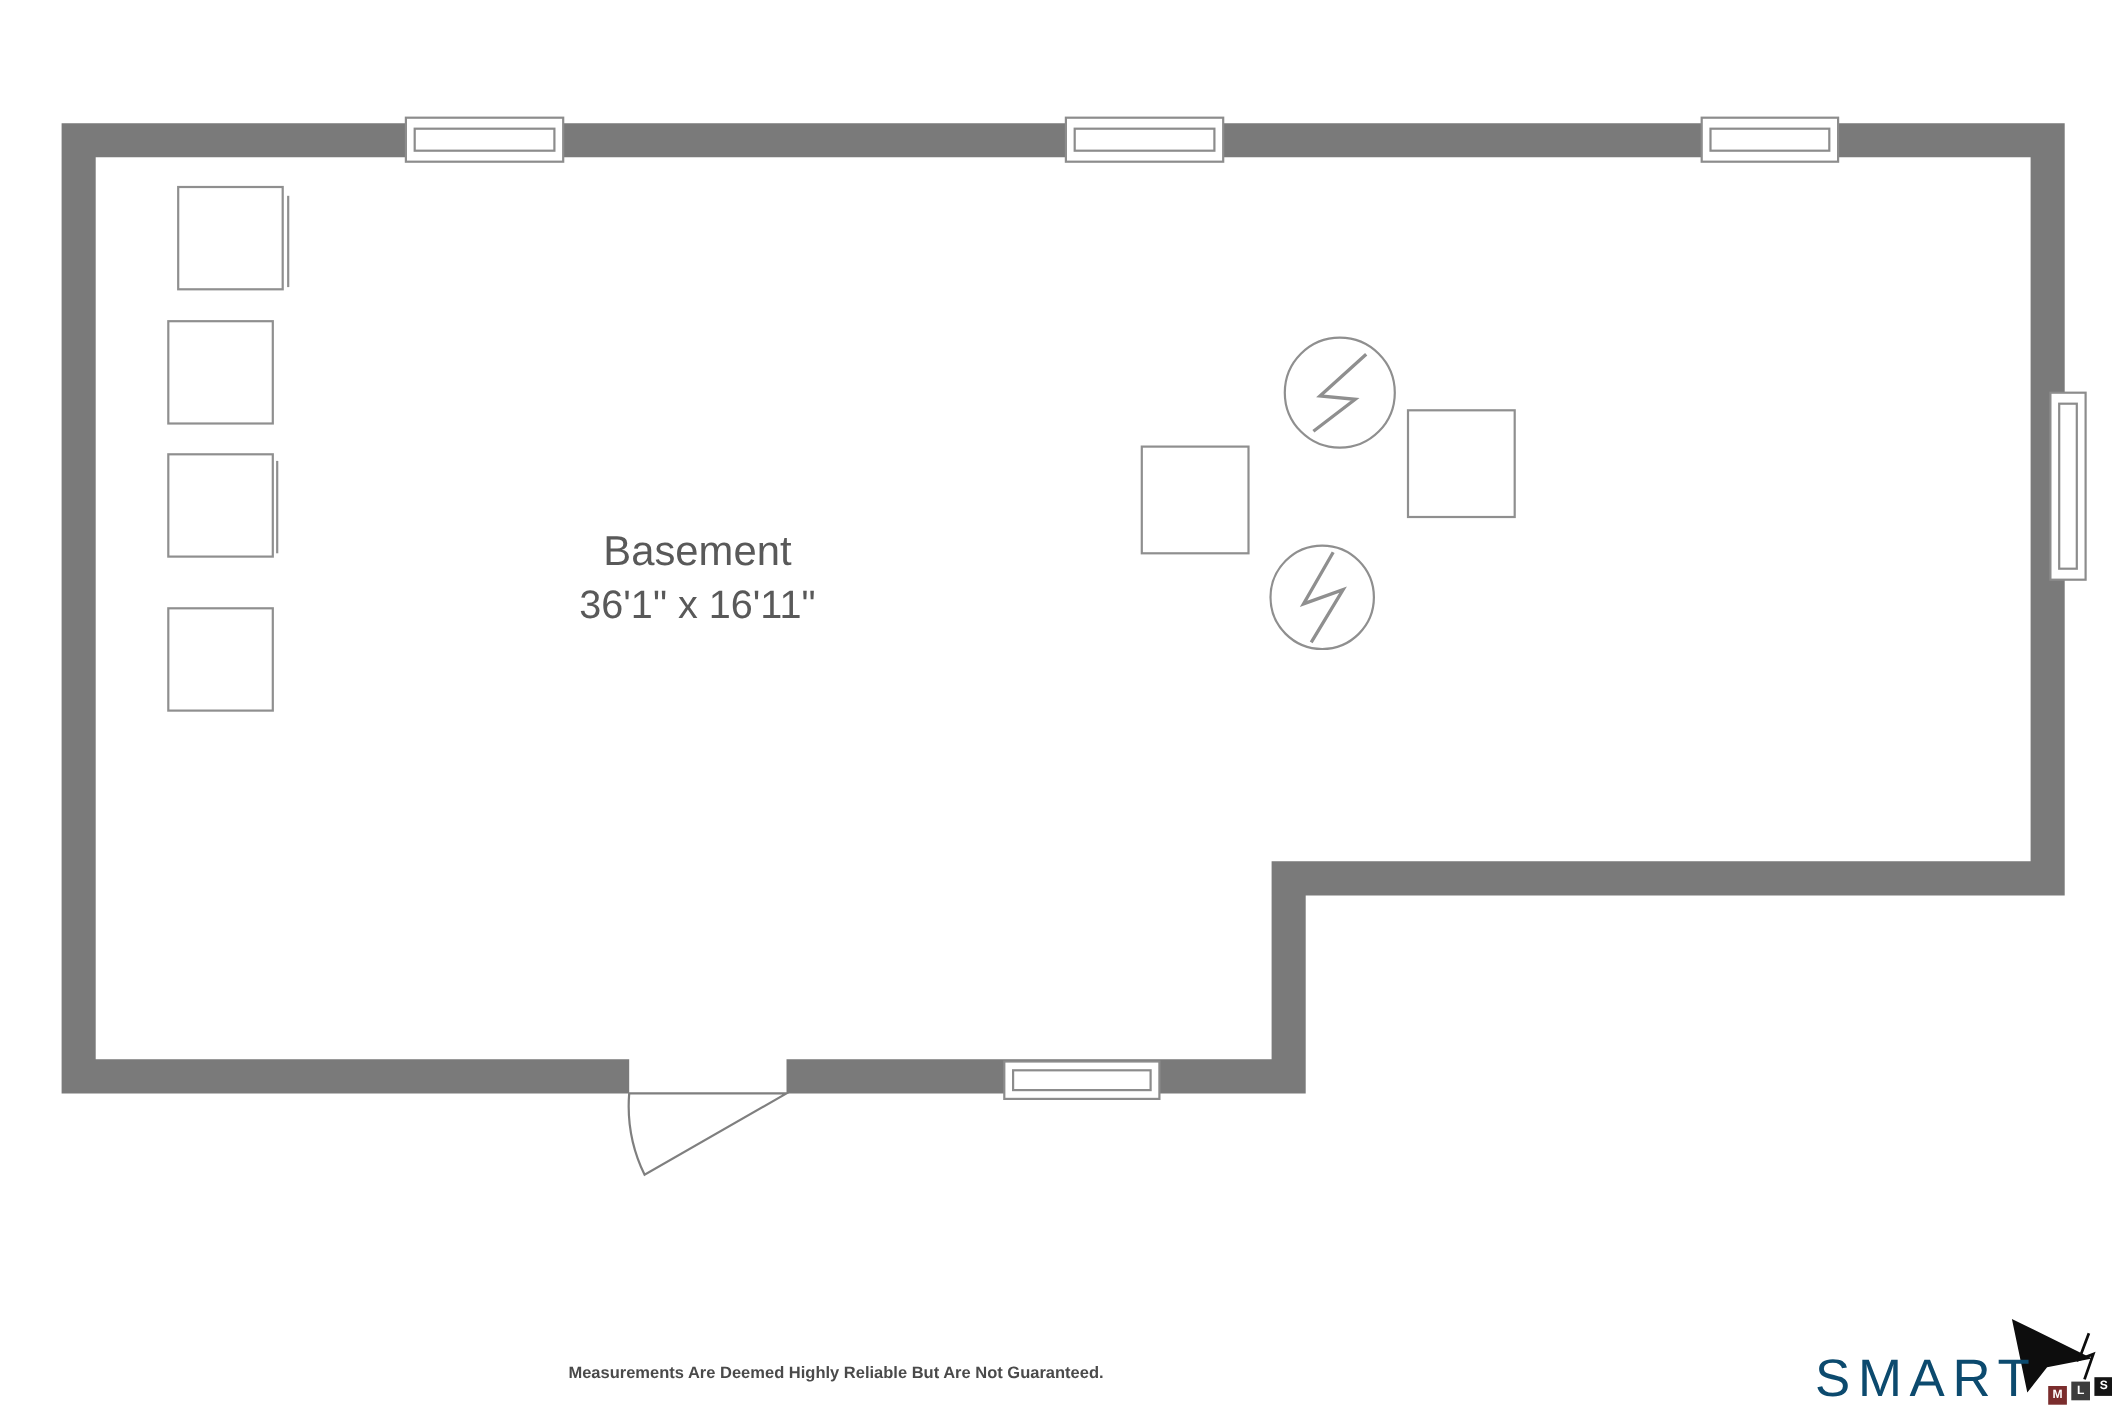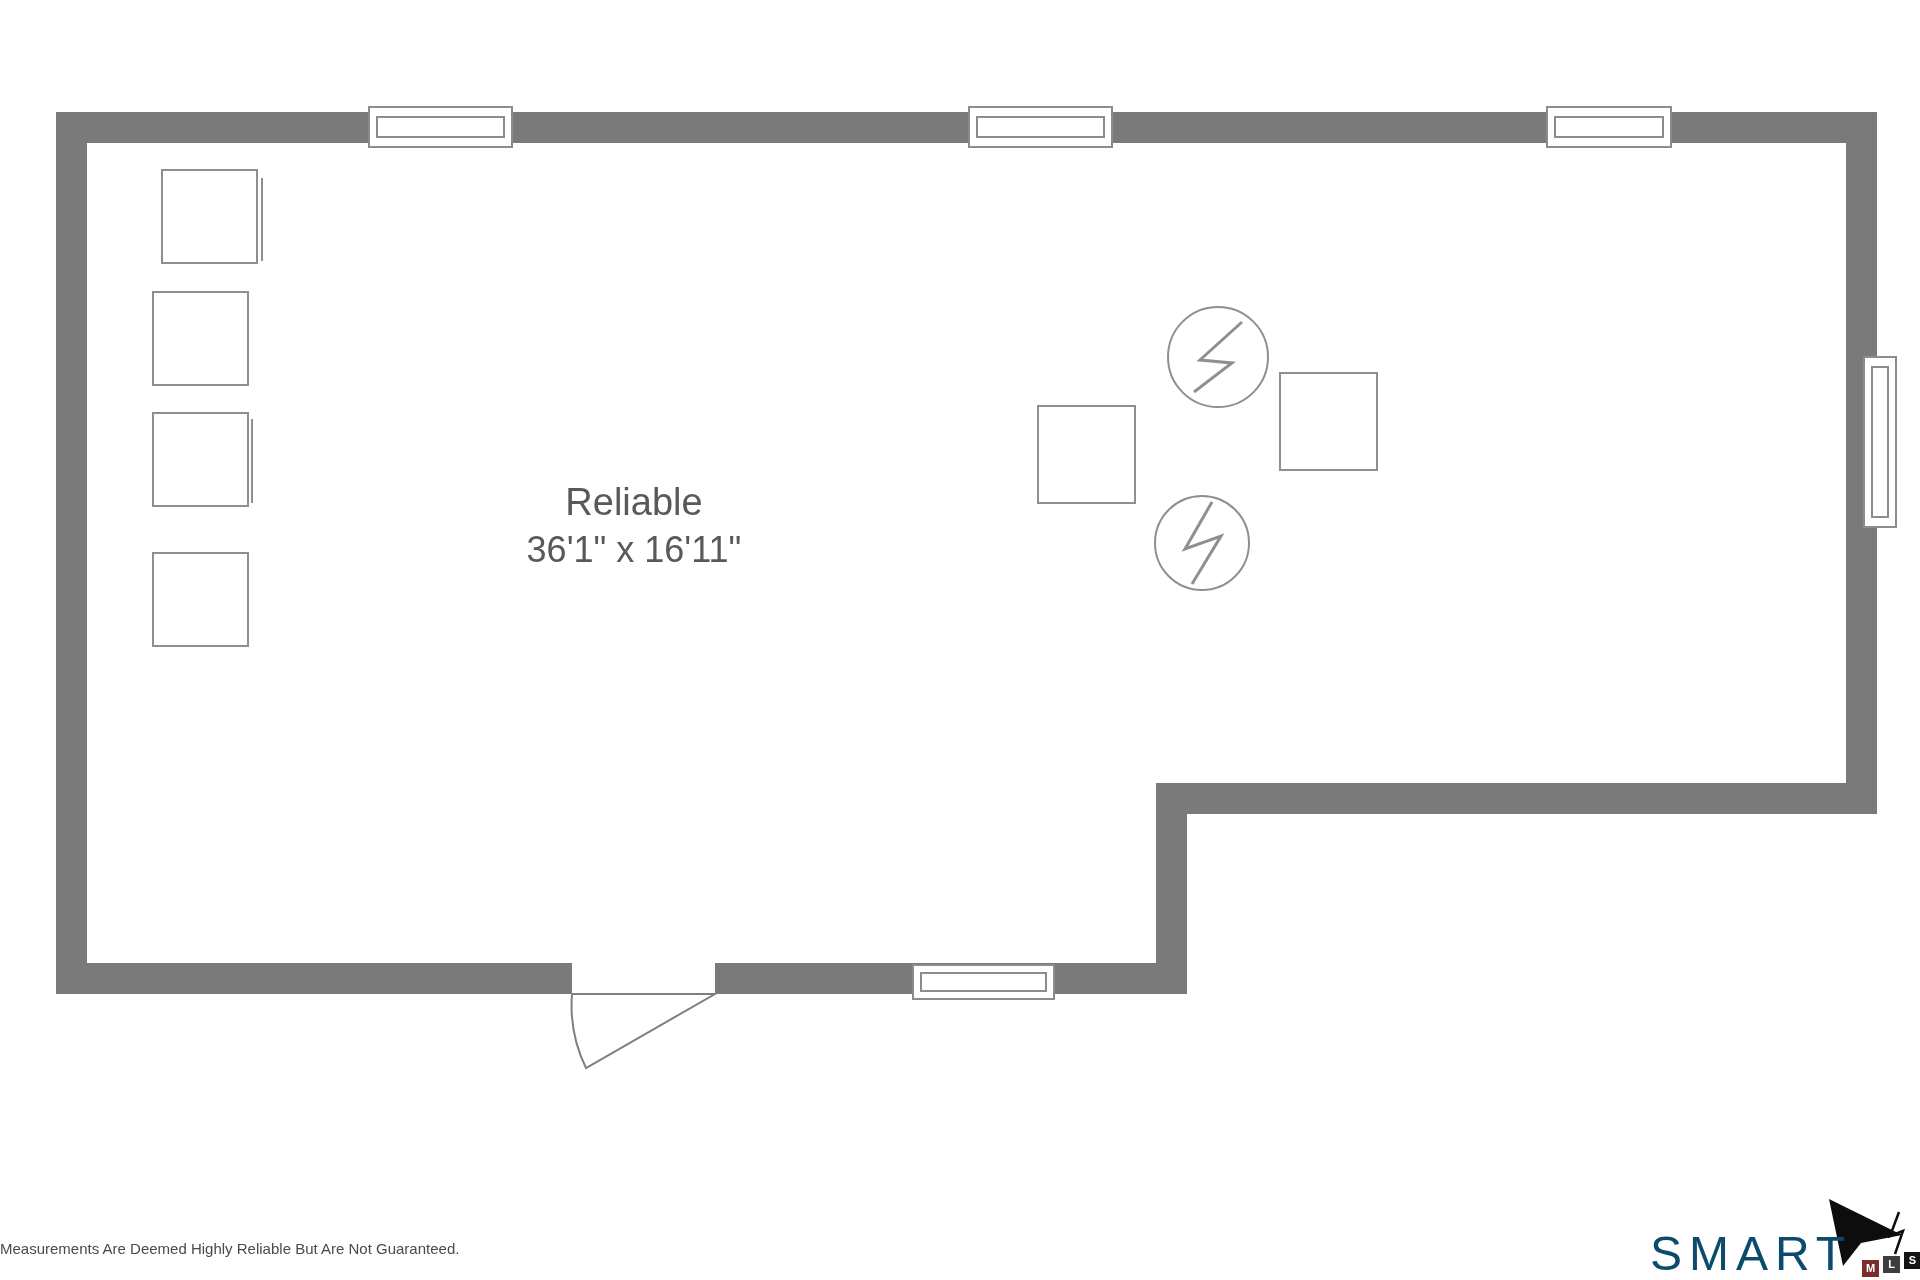--- a/index.html
+++ b/index.html
@@ -16,22 +16,22 @@
   .bolt{fill:none;stroke:#8f8f8f;stroke-width:3;stroke-linejoin:miter;}
   .opening{fill:#ffffff;stroke:none;}
   .door-leaf{fill:#ffffff;stroke:#7f7f7f;stroke-width:2;}
   .room-label{
     position:absolute;left:434px;top:478px;width:400px;
     text-align:center;color:#595959;
   }
   .room-name{font-size:38px;line-height:1.3;}
   .room-dims{font-size:36px;line-height:1.3;}
   .disclaimer{
-    position:absolute;left:0;top:1240px;width:1520px;
-    font-size:15px;color:#4a4a4a;
+    position:absolute;left:0;top:1240px;width:1520px;text-align:center;
+    font-size:15px;color:#4a4a4a;font-weight:bold;
   }
   .logo{position:absolute;left:1650px;top:1226px;width:280px;height:60px;}
   .logo-text{
     position:absolute;left:0;top:0;font-size:48px;color:#0c4a6e;
     letter-spacing:7px;font-weight:400;
   }
   .sq{
     position:absolute;width:17px;height:17px;color:#ffffff;
     font-size:11px;font-weight:bold;text-align:center;line-height:17px;
   }
@@ -96,21 +96,21 @@
       <polyline class="bolt" points="1212,502 1185,549 1221,536 1192,584"></polyline>
     </g>
 
     <g>
       <polygon points="1829,1199 1902,1235 1861,1243 1843,1266" fill="#0d0d0d"></polygon>
       <polyline points="1899,1212 1890,1236 1903,1231 1895,1254" fill="none" stroke="#0d0d0d" stroke-width="2.5"></polyline>
     </g>
   </svg>
 
   <div class="room-label">
-    <div class="room-name">Reliable</div>
+    <div class="room-name">Basement</div>
     <div class="room-dims">36'1" x 16'11"</div>
   </div>
 
   <div class="disclaimer">Measurements Are Deemed Highly Reliable But Are Not Guaranteed.</div>
 
   <div class="logo">
     <span class="logo-text">SMART</span>
     <span class="sq sq-m">M</span>
     <span class="sq sq-l">L</span>
     <span class="sq sq-s">S</span>

